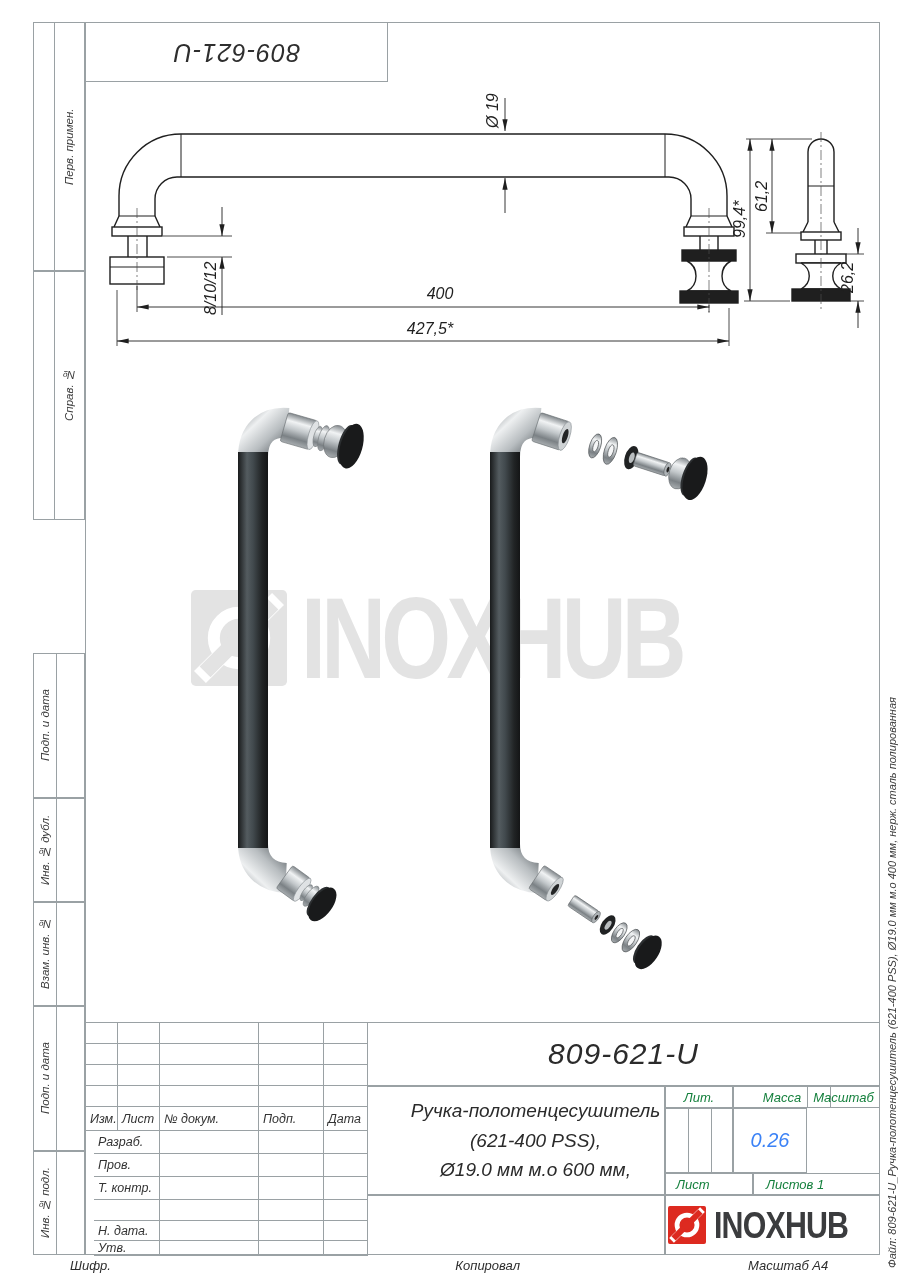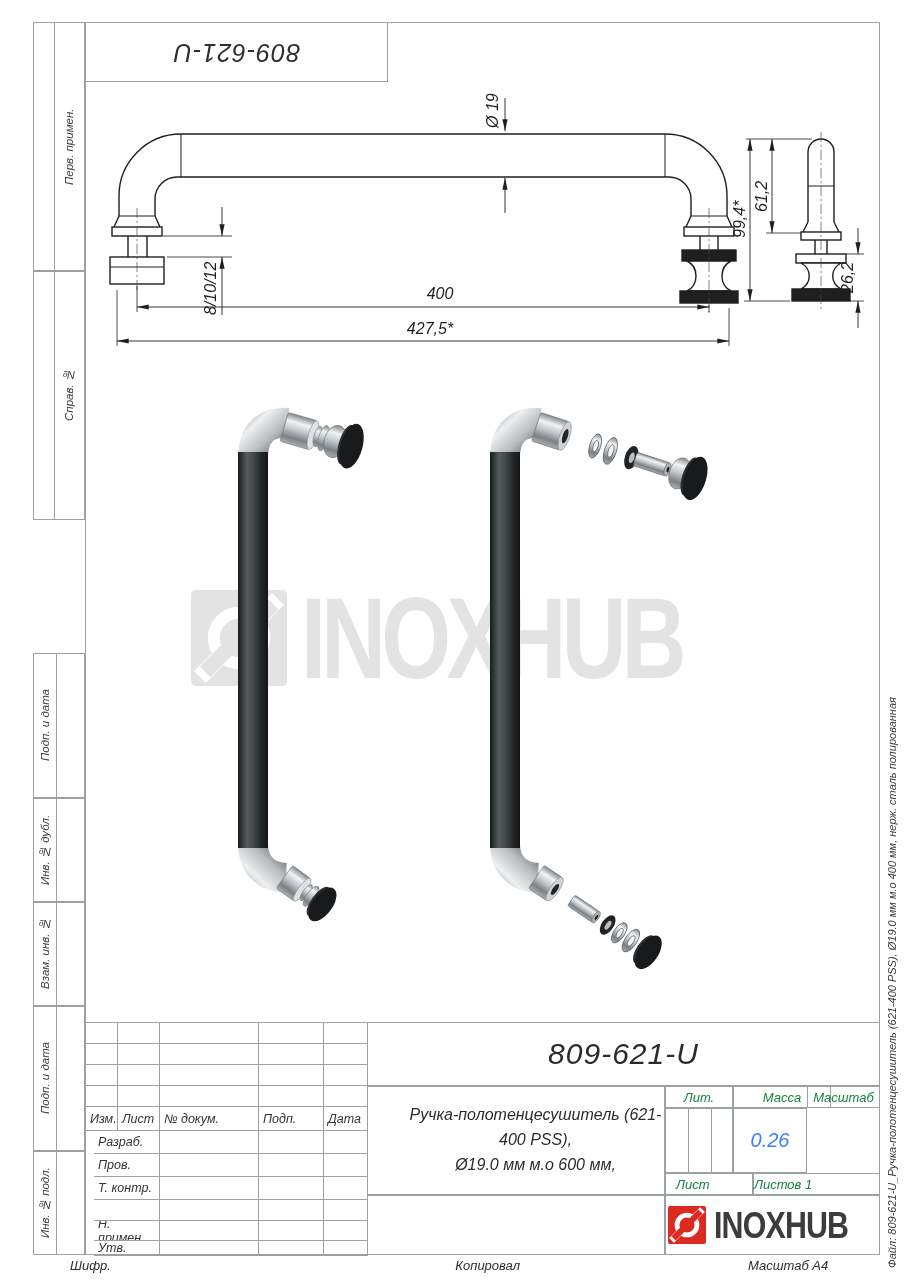--- a/index.html
+++ b/index.html
@@ -17,30 +17,30 @@
   
   .lm-sec{position:absolute;left:33px;width:52px;border:1.1px solid var(--ln);box-sizing:border-box;}
   .lm-div{position:absolute;top:0;bottom:0;width:0;border-left:1.1px solid var(--ln);}
   .lm-label{position:absolute;top:0;bottom:0;display:flex;align-items:center;justify-content:center;
             writing-mode:vertical-rl;transform:rotate(180deg);
             font-style:italic;font-size:11.5px;color:#3a3a3a;white-space:nowrap;}
   
   .sigtable{left:85px;top:1022px;width:283px;height:233px;display:grid;
             grid-template-columns:32px 42px 99px 65px 44px;
             grid-template-rows:21px 21px 21px 21px 24px 23px 23px 23px 21px 20px 15px;
-            border-top:1.2px solid var(--ln);border-left:1.2px solid var(--ln);}
+            border-top:1.2px solid var(--ln);border-left:1.2px solid var(--ln);text-align:center;}
   .sigtable>div{border-right:1.2px solid var(--ln);border-bottom:1.2px solid var(--ln);
             box-sizing:border-box;font-style:italic;font-size:12.5px;color:#333;
             display:flex;align-items:center;padding-left:4px;overflow:hidden;}
   .span2{grid-column:span 2;margin-left:8px;}
   
   .cell{border:1.2px solid var(--ln);display:flex;align-items:center;justify-content:center;}
   .vline{position:absolute;top:0;bottom:0;width:0;border-left:1.2px solid var(--ln);}
   .desig{font-size:30px;letter-spacing:1px;color:#2b2b2b;}
-  .namecell{flex-direction:column;font-size:16px;line-height:1.55;text-align:center;color:#2b2b2b;padding-left:39px;}
+  .namecell{flex-direction:column;font-size:19px;line-height:1.55;text-align:center;color:#2b2b2b;padding-left:39px;}
   .hsmall{font-size:13px;color:#15803d;}
   .val{font-size:20px;color:#3b82f6;}
   
   .logo-wrap{display:flex;align-items:center;gap:8px;}
   .logo-text{font-size:37px;font-weight:800;letter-spacing:-1px;color:#3b3c3e;
              transform:scaleX(0.82);transform-origin:left center;line-height:1;}
   
   .watermark{left:191px;top:590px;height:96px;display:flex;align-items:center;gap:14px;z-index:1;}
   .wm-text{font-size:115px;font-weight:800;letter-spacing:-6px;color:#e3e3e3;
            transform:scaleX(0.78);transform-origin:left center;line-height:1;}
@@ -313,21 +313,21 @@
       <div></div>
       <div></div>
     <div class="span2">Т. контр.</div>
       <div></div>
       <div></div>
       <div></div>
     <div class="span2"></div>
       <div></div>
       <div></div>
       <div></div>
-    <div class="span2">Н. примен.</div>
+    <div class="span2">Н. дата.</div>
       <div></div>
       <div></div>
       <div></div>
     <div class="span2">Утв.</div>
       <div></div>
       <div></div>
       <div></div>
   </div>
 
   <div class="abs cell" style="left:367px;top:1022px;width:513px;height:64px;">
@@ -339,21 +339,21 @@
   </div>
   <div class="abs cell it hsmall" style="left:665px;top:1086px;width:68px;height:22px;">Лит.</div>
   <div class="abs cell it hsmall" style="left:733px;top:1086px;width:98px;height:22px;">Масса</div>
   <div class="abs cell it hsmall" style="left:807px;top:1086px;width:73px;height:22px;">Масштаб</div>
   <div class="abs cell" style="left:665px;top:1108px;width:68px;height:65px;">
     <span class="vline" style="left:22px;"></span>
       <span class="vline" style="left:45px;"></span>
   </div>
   <div class="abs cell it val" style="left:733px;top:1108px;width:74px;height:65px;">0.26</div>
   <div class="abs cell it hsmall" style="left:665px;top:1173px;width:88px;height:22px;justify-content:flex-start;padding-left:10px;">Лист</div>
-  <div class="abs cell it hsmall" style="left:753px;top:1173px;width:127px;height:22px;justify-content:flex-start;">Листов 1</div>
+  <div class="abs cell it hsmall" style="left:753px;top:1173px;width:127px;height:22px;justify-content:flex-start;padding-left:12px;">Листов 1</div>
   <div class="abs cell" style="left:367px;top:1195px;width:298px;height:60px;"></div>
   <div class="abs cell" style="left:665px;top:1195px;width:215px;height:60px;">
     <div class="logo-wrap">
       <svg width="38" height="38" viewBox="0 0 40 40">
         <rect width="40" height="40" rx="2" fill="#dd2a20"></rect>
         <circle cx="20" cy="20" r="10.5" fill="none" stroke="#ffffff" stroke-width="5"></circle>
         <g transform="rotate(-45 20 20)">
           <rect x="-3" y="16.5" width="11" height="7" fill="#ffffff"></rect>
           <rect x="32" y="16.5" width="11" height="7" fill="#ffffff"></rect>
         </g>

